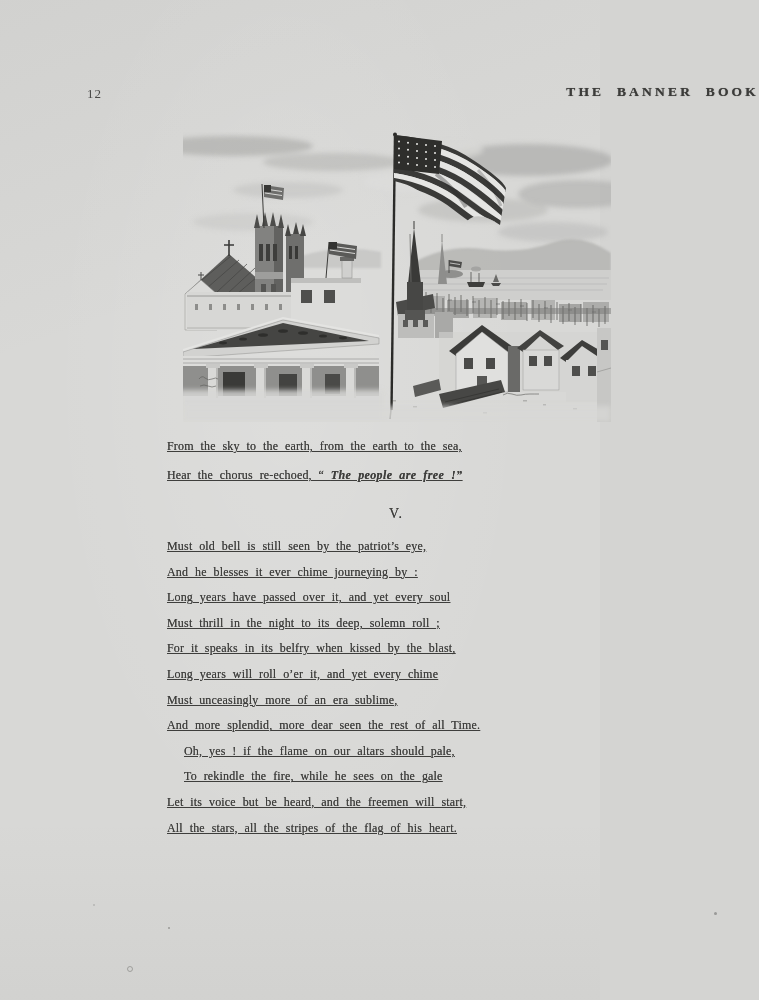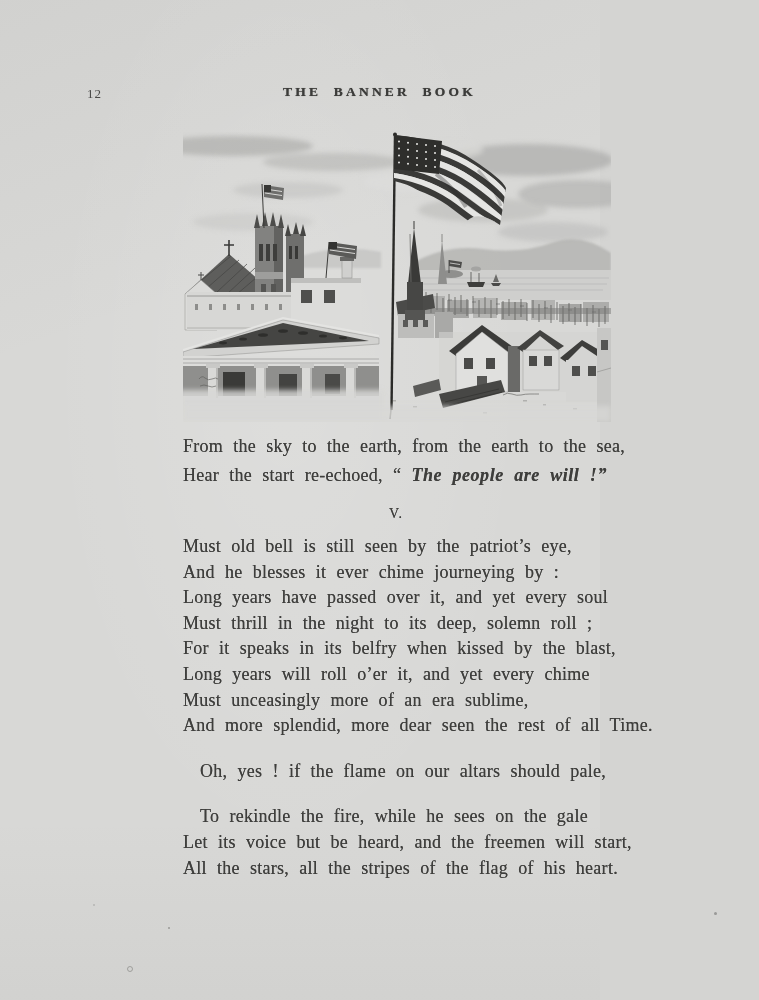--- a/index.html
+++ b/index.html
@@ -19,43 +19,44 @@
   }
   .speck{position:absolute;border-radius:50%;background:#6a6a68;opacity:.55;}
   .speck.ring{background:transparent;border:1px solid #8a8a88;opacity:.7;}
 
   .header-row{position:absolute;left:0;top:84px;width:759px;height:18px;}
   .page-number{
     position:absolute;left:87px;top:2px;
     font-size:13px;letter-spacing:1px;color:#4a4a48;
   }
   .book-title{
-    position:absolute;left:0;width:759px;text-align:center;top:0;
+    position:absolute;left:0;width:759px;text-align:right;top:0;
     font-size:13.5px;font-weight:bold;letter-spacing:3.2px;word-spacing:6px;
     color:#3c3c3a;text-shadow:0 0 .7px rgba(55,55,53,.8);
   }
 
   .illustration{position:absolute;left:183px;top:132px;width:428px;height:290px;}
 
   .poem{
-    position:absolute;left:183px;width:450px;
-    font-size:18px;color:#3e3e3c;
+    position:absolute;left:167px;width:450px;
+    font-size:12px;color:#3e3e3c;
     text-shadow:0 0 .6px rgba(50,50,48,.75);
     word-spacing:.3em;letter-spacing:.015em;
     white-space:nowrap;
+    text-decoration:underline;
   }
   .couplet{top:432px;line-height:29px;}
   .couplet em{font-style:italic;font-weight:600;letter-spacing:.03em;}
   .section-label{
     position:absolute;left:181px;top:506px;width:430px;text-align:center;
     font-size:14px;letter-spacing:1px;color:#3e3e3c;
     text-shadow:0 0 .6px rgba(50,50,48,.75);
   }
   .stanza{top:534px;line-height:25.6px;}
-  .stanza .line.indent{padding-left:17px;margin-top:20px;}
+  .stanza .line.indent{padding-left:17px;}
 </style>
 </head>
 <body>
 
 <div class="page">
 
   <div class="speck" style="left:714px;top:912px;width:3px;height:3px;"></div>
   <div class="speck" style="left:168px;top:927px;width:2px;height:2px;"></div>
   <div class="speck ring" style="left:127px;top:966px;width:4px;height:4px;"></div>
   <div class="speck" style="left:93px;top:904px;width:2px;height:2px;opacity:.3;"></div>
@@ -315,21 +316,21 @@
     <g stroke="#5f5f5d" stroke-width=".8" fill="none" opacity=".8">
       <path d="M16,247 q3,-4 6,-1 t7,1 t6,0 M17,254 q4,-2 8,0 t8,0"></path>
       <path d="M320,263 q4,-3 9,-1 t9,1 t9,-1 t9,0"></path>
     </g>
 
     <rect x="0" y="274" width="428" height="16" fill="#d8d8d6" opacity=".75" filter="url(#b2)"></rect>
   </svg>
 
   <div class="poem couplet">
     <div class="line">From the sky to the earth, from the earth to the sea,</div>
-    <div class="line"><span>Hear the start re-echoed, “ </span><em>The people are will !”</em></div>
+    <div class="line"><span>Hear the chorus re-echoed, “ </span><em>The people are free !”</em></div>
   </div>
 
   <div class="section-label">V.</div>
 
   <div class="poem stanza">
     <div class="line">Must old bell is still seen by the patriot’s eye,</div>
     <div class="line">And he blesses it ever chime journeying by :</div>
     <div class="line">Long years have passed over it, and yet every soul</div>
     <div class="line">Must thrill in the night to its deep, solemn roll ;</div>
     <div class="line">For it speaks in its belfry when kissed by the blast,</div>

